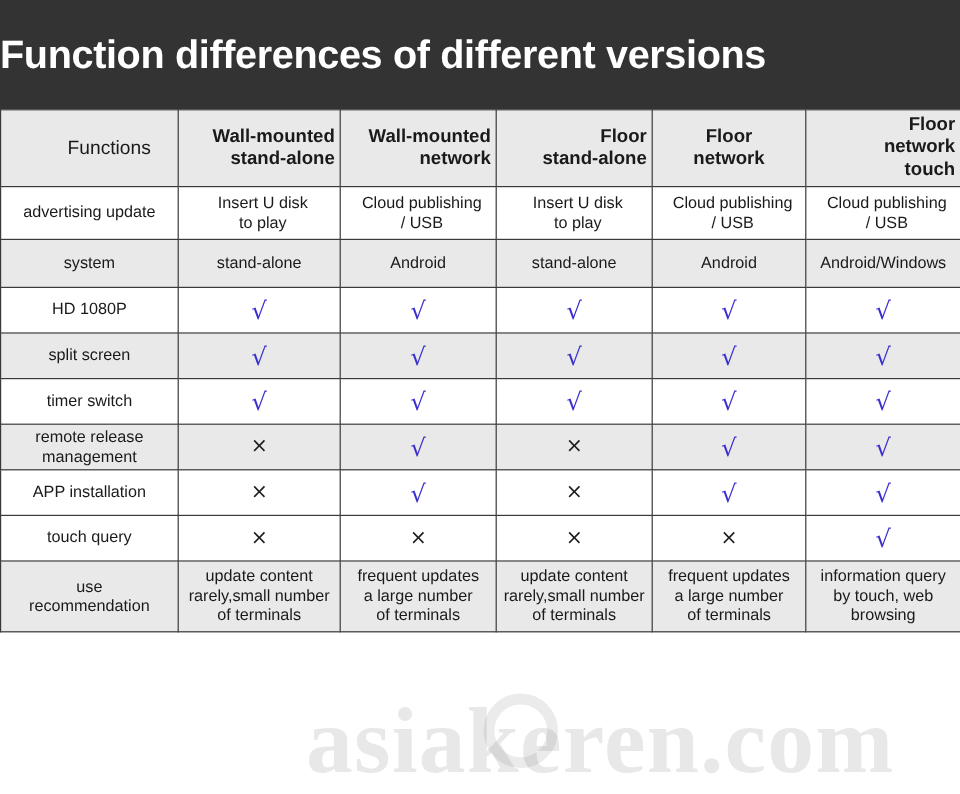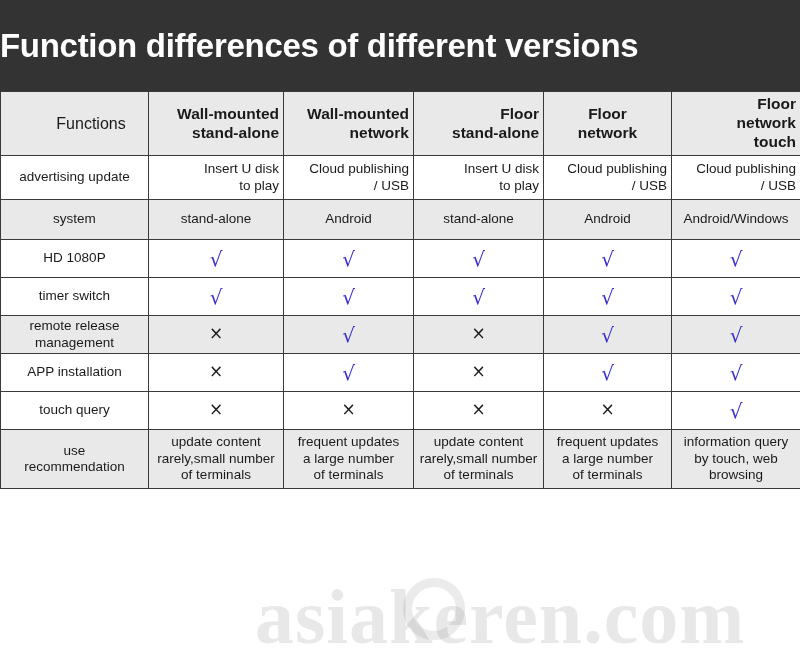--- a/index.html
+++ b/index.html
@@ -73,21 +73,21 @@
     text-align: center;
     font-size: 13.5px;
     line-height: 1.22;
   }
   td.cell {
     text-align: center;
     font-size: 13.5px;
     line-height: 1.22;
   }
   td.cell.txtleft {
-    text-align: right;
+    text-align: center;
     padding-left: 10px;
   }
 
   tr.shade td { background: #e9e9e9; }
   tr.plain td { background: #ffffff; }
 
   tr.r-text td { height: 44px; }
   tr.r-sys  td { height: 40px; margin-top: 15px; }
   tr.r-mark td { height: 38px; }
   tr.r-last td { height: 59px; }
@@ -229,20 +229,28 @@
           </td>
         </tr>
         <tr class="plain r-mark">
           <td class="rowlabel">HD 1080P</td>
           <td class="cell"><span class="mark check">√</span></td>
           <td class="cell"><span class="mark check">√</span></td>
           <td class="cell"><span class="mark check">√</span></td>
           <td class="cell"><span class="mark check">√</span></td>
           <td class="cell"><span class="mark check">√</span></td>
         </tr>
+        <tr class="shade r-mark">
+          <td class="rowlabel">split screen</td>
+          <td class="cell"><span class="mark check">√</span></td>
+          <td class="cell"><span class="mark check">√</span></td>
+          <td class="cell"><span class="mark check">√</span></td>
+          <td class="cell"><span class="mark check">√</span></td>
+          <td class="cell"><span class="mark check">√</span></td>
+        </tr>
         <tr class="plain r-mark">
           <td class="rowlabel">timer switch</td>
           <td class="cell"><span class="mark check">√</span></td>
           <td class="cell"><span class="mark check">√</span></td>
           <td class="cell"><span class="mark check">√</span></td>
           <td class="cell"><span class="mark check">√</span></td>
           <td class="cell"><span class="mark check">√</span></td>
         </tr>
         <tr class="shade r-mark">
           <td class="rowlabel">

